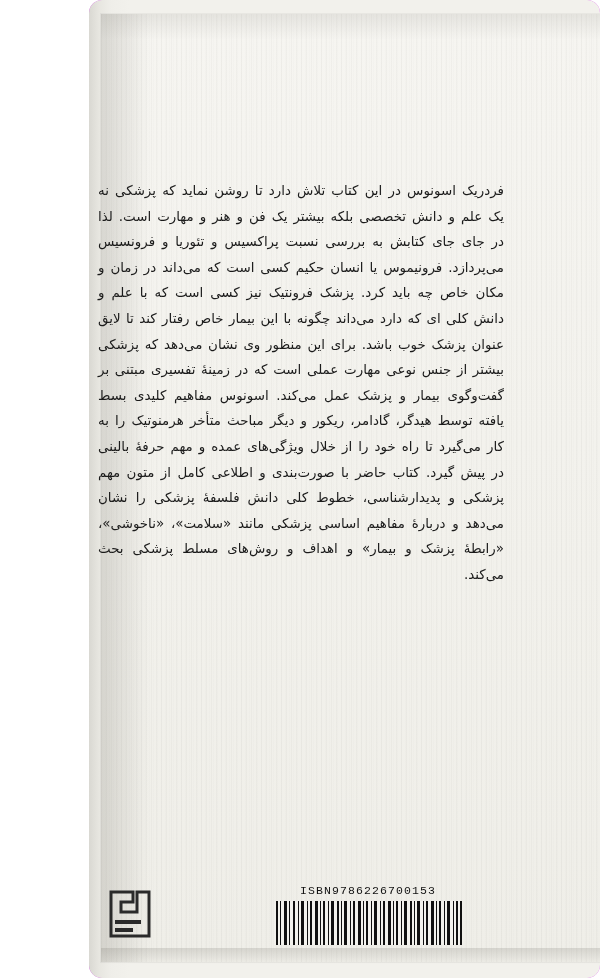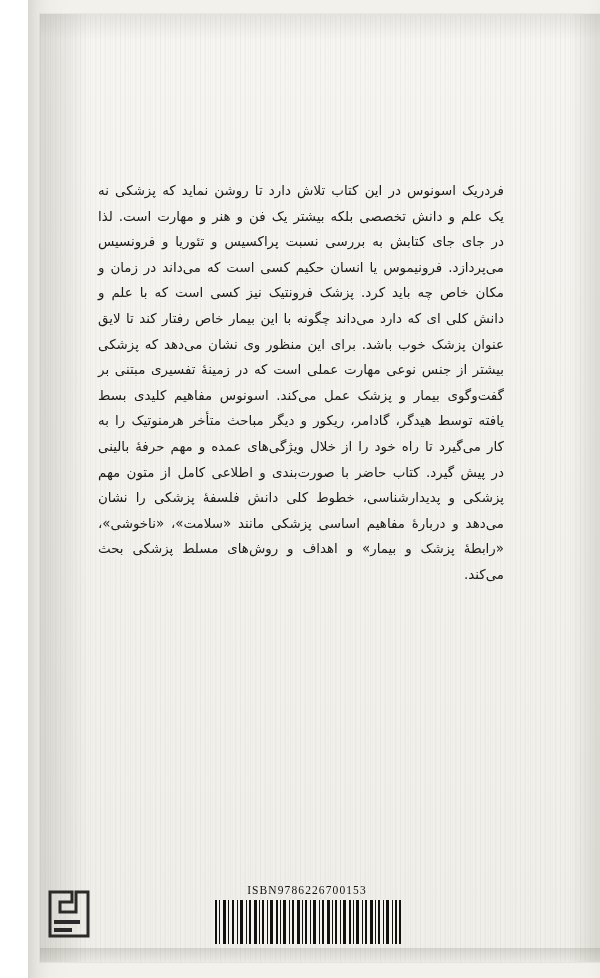--- a/index.html
+++ b/index.html
@@ -8,24 +8,25 @@
     background: #ffffff;
   }
   body {
     width: 600px;
     height: 978px;
     font-family: "DejaVu Sans", sans-serif;
   }
 
   .page {
     position: relative;
-    width: 572px;
+    width: 511px;
     height: 978px;
     overflow: hidden;
     background: #d946ef;
+    border-radius: 13px;
   }
 
   
   .scan-bg {
     position: absolute;
     inset: 0;
     background:
       linear-gradient(90deg,
         #d9d8d2 0px, #e7e6e0 10px, #efeee9 22px,
         #f2f1ec 40px, #f2f1ec 560px, #eceae4 578px,
@@ -101,21 +102,21 @@
 
   
   .barcode-block {
     position: absolute;
     left: 185px;
     top: 884px;
     width: 188px;
     text-align: center;
   }
   .isbn-text {
-    font-family: Liberation Serif, serif;
+    font-family: Liberation Mono, monospace;
     font-size: 11.5px;
     letter-spacing: 1.1px;
     color: #111;
     margin-bottom: 4px;
   }
   .barcode {
     width: 188px;
     height: 44px;
     background-repeat: repeat-x;
     background-size: 100% 100%;

